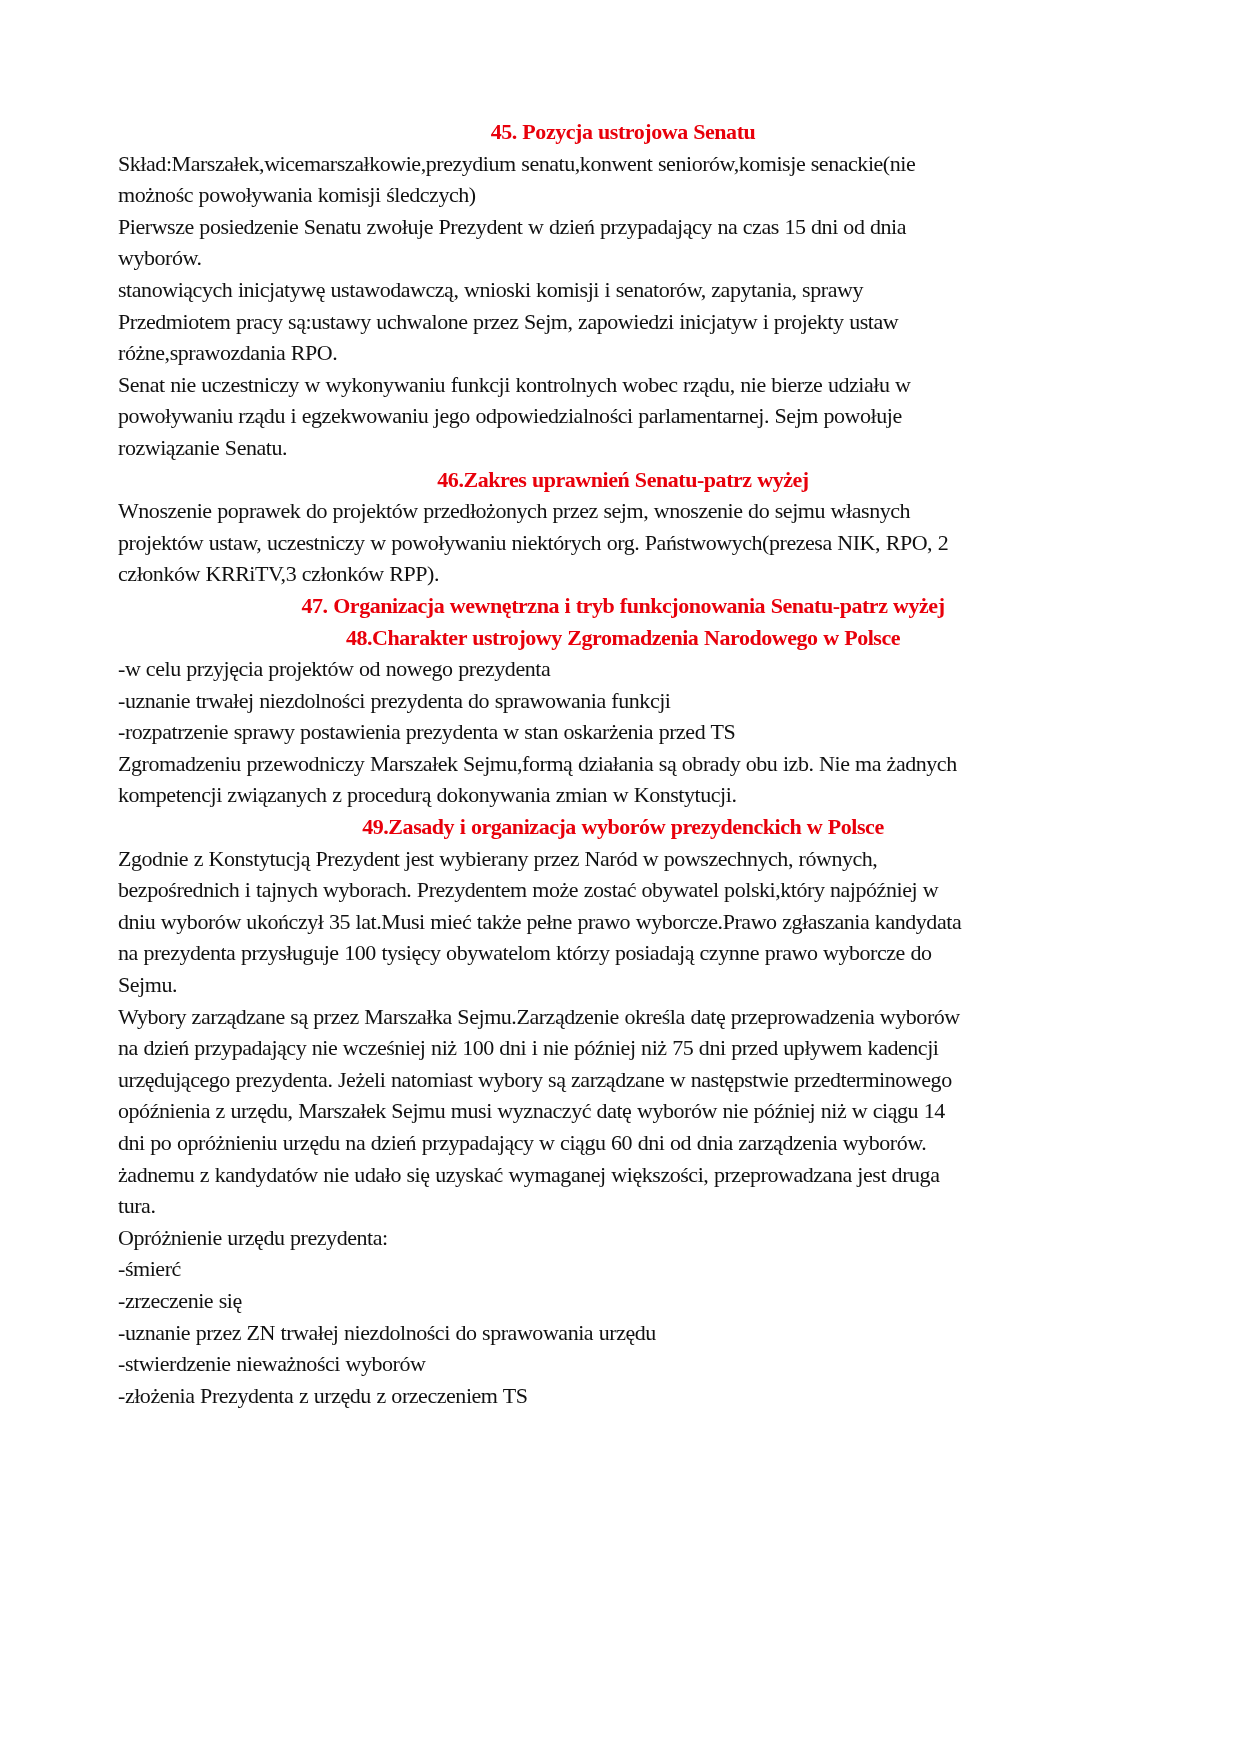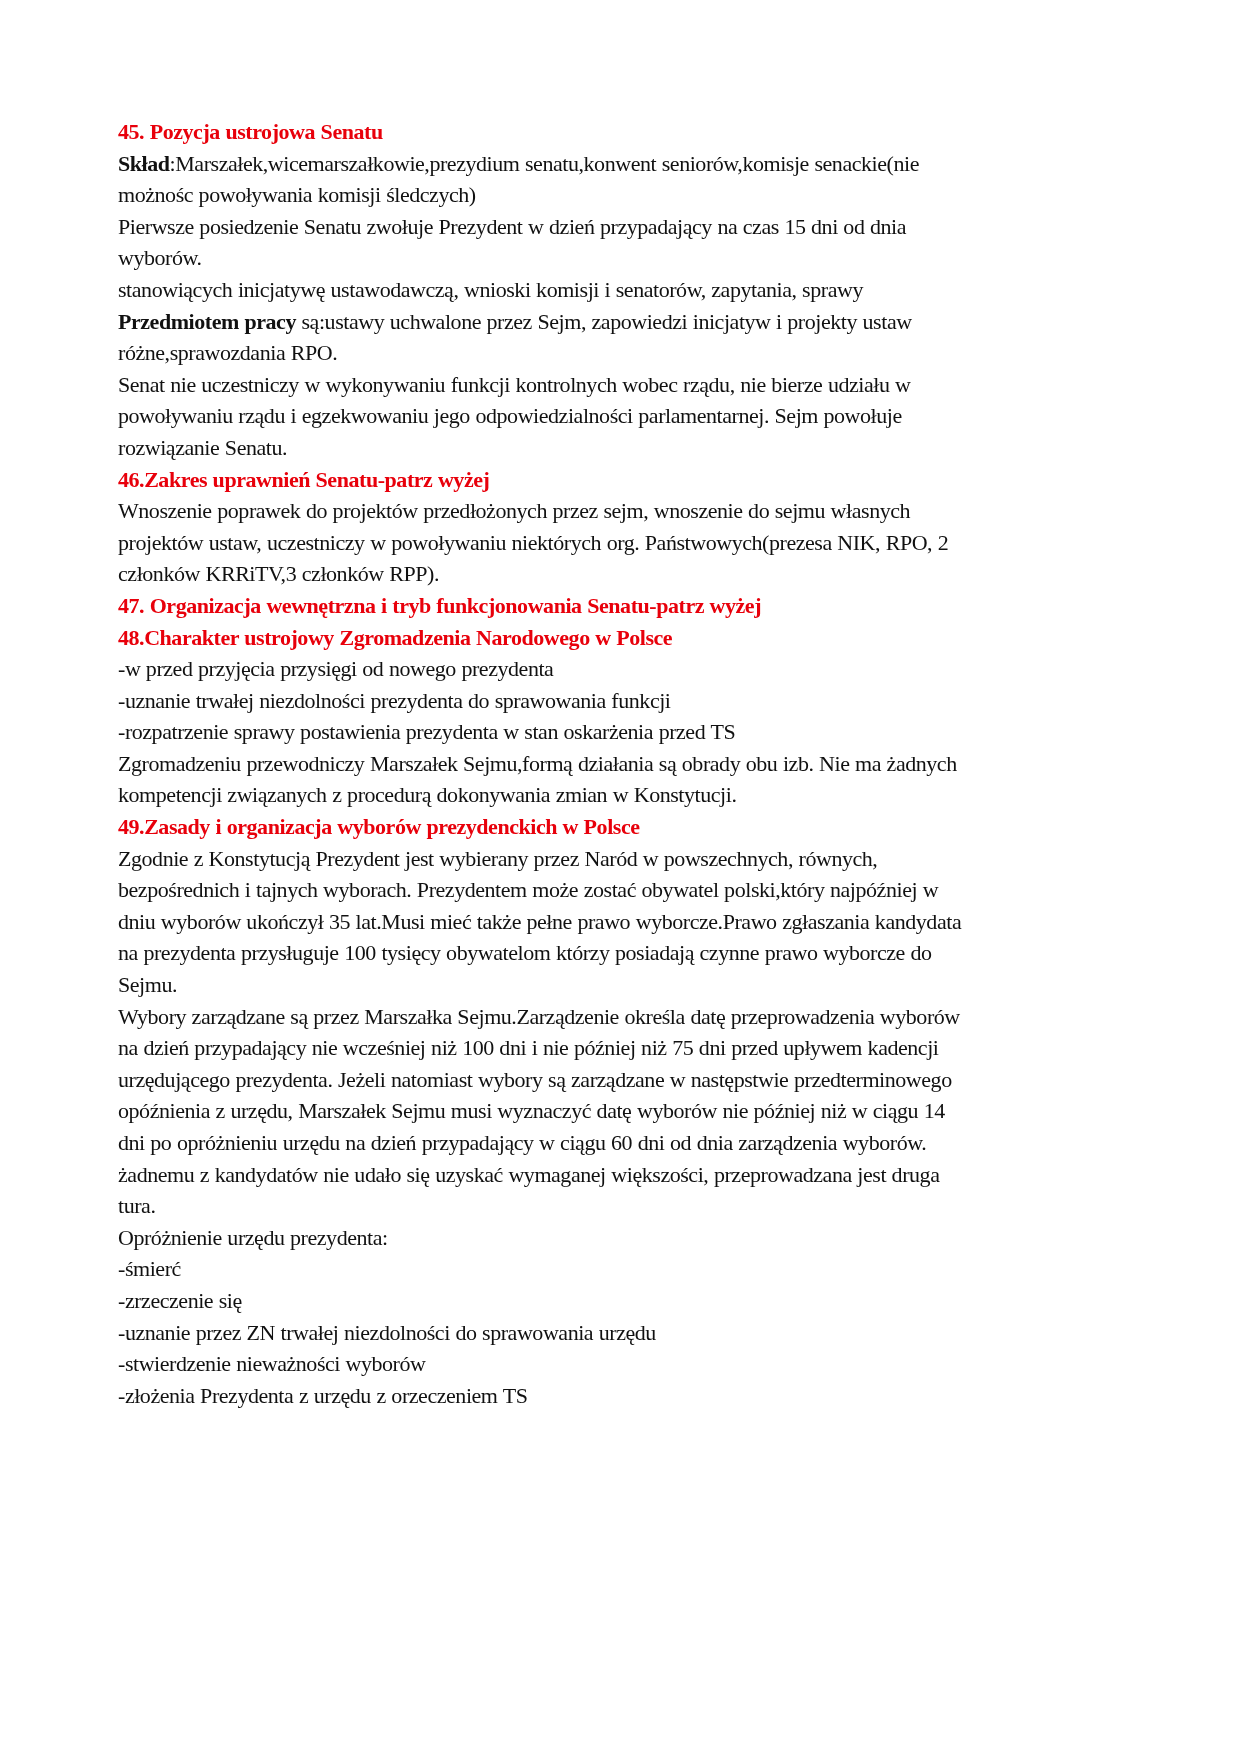--- a/index.html
+++ b/index.html
@@ -25,23 +25,24 @@
       letter-spacing: -0.45px;
       word-spacing: 0.5px;
     }
     .line {
       display: block;
       white-space: nowrap;
     }
     .heading {
       color: #e8000b;
       font-weight: bold;
+      text-align: center;
     }
     .bold {
-      font-weight: bold;
+      font-weight: normal;
     }
   </style>
 </head>
 <body>
 
 <div class="page">
 
   <div>
     <span class="line heading">45. Pozycja ustrojowa Senatu</span>
     <span class="line"><b class="bold">Skład</b><span>:Marszałek,wicemarszałkowie,prezydium senatu,konwent seniorów,komisje senackie(nie</span></span>
@@ -62,21 +63,21 @@
     <span class="line">projektów ustaw, uczestniczy w powoływaniu niektórych org. Państwowych(prezesa NIK, RPO, 2</span>
     <span class="line">członków KRRiTV,3 członków RPP).</span>
   </div>
 
   <div>
     <span class="line heading">47. Organizacja wewnętrzna i tryb funkcjonowania Senatu-patrz wyżej</span>
   </div>
 
   <div>
     <span class="line heading">48.Charakter ustrojowy Zgromadzenia Narodowego w Polsce</span>
-    <span class="line">-w przed przyjęcia przysięgi od nowego prezydenta</span>
+    <span class="line">-w celu przyjęcia projektów od nowego prezydenta</span>
     <span class="line">-uznanie trwałej niezdolności prezydenta do sprawowania funkcji</span>
     <span class="line">-rozpatrzenie sprawy postawienia prezydenta w stan oskarżenia przed TS</span>
     <span class="line">Zgromadzeniu przewodniczy Marszałek Sejmu,formą działania są obrady obu izb. Nie ma żadnych</span>
     <span class="line">kompetencji związanych z procedurą dokonywania zmian w Konstytucji.</span>
   </div>
 
   <div>
     <span class="line heading">49.Zasady i organizacja wyborów prezydenckich w Polsce</span>
     <span class="line">Zgodnie z Konstytucją Prezydent jest wybierany przez Naród w powszechnych, równych,</span>
     <span class="line">bezpośrednich i tajnych wyborach. Prezydentem może zostać obywatel polski,który najpóźniej w</span>

